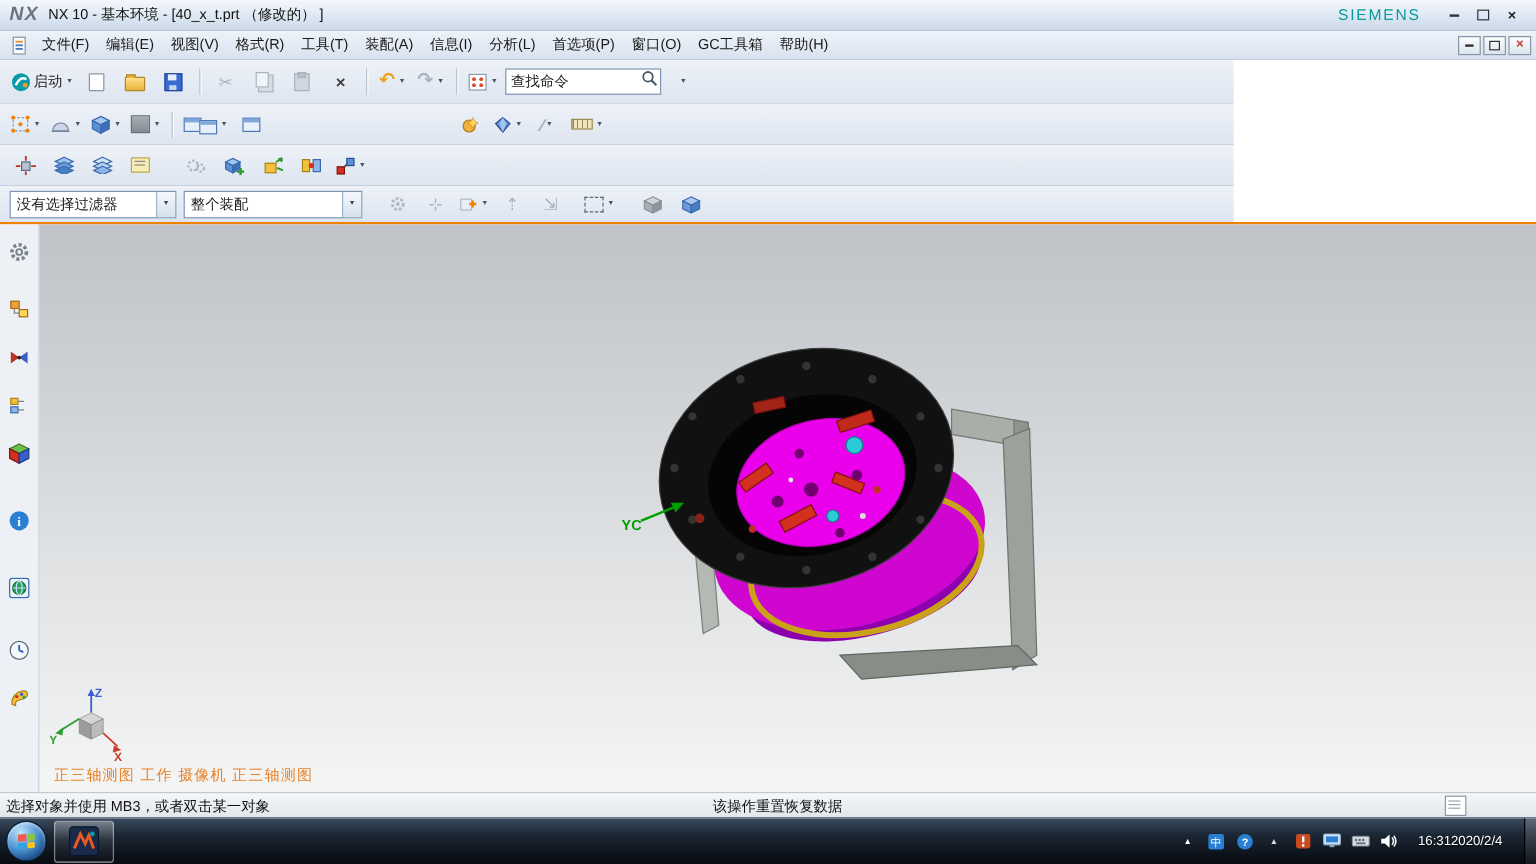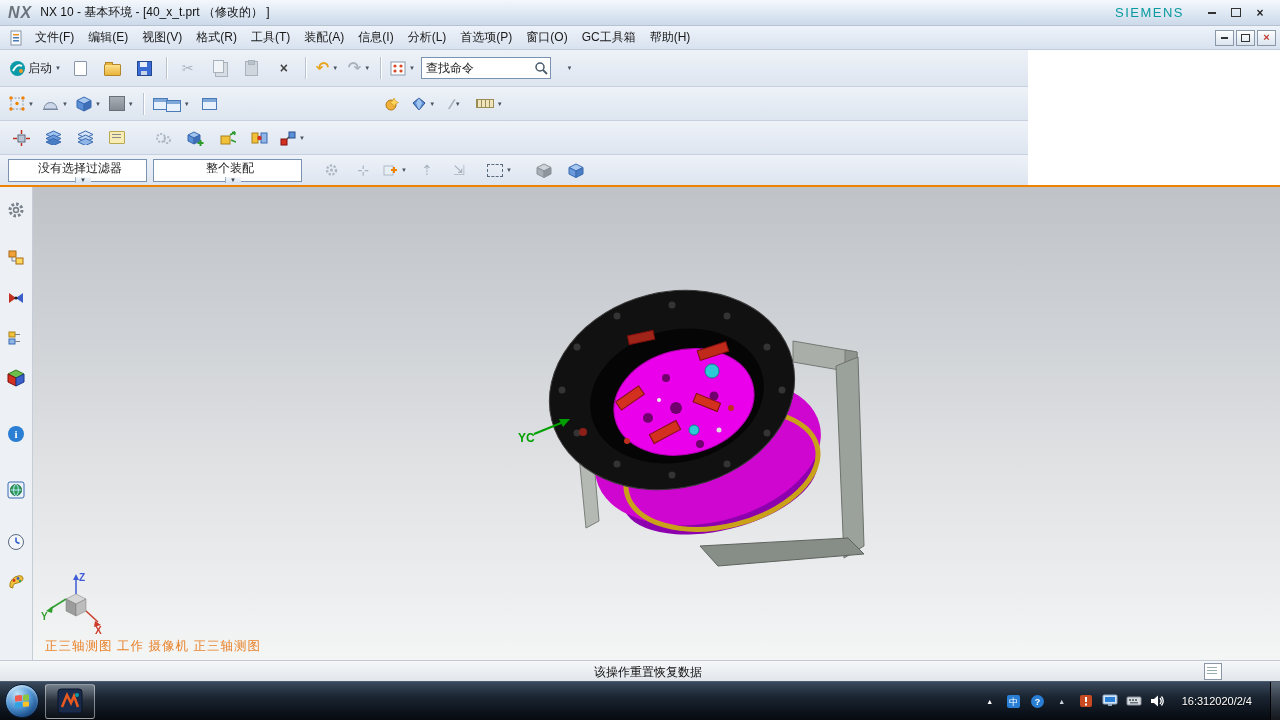--- a/index.html
+++ b/index.html
@@ -32,28 +32,28 @@
   #toolbar2{top:87px;height:34px;}
   #toolbar3{top:121px;height:34px;}
   #selbar{top:155px;height:30px;border-bottom:none;}
   .tb-btn{display:inline-flex;align-items:center;justify-content:center;min-width:24px;height:26px;
     border:1px solid transparent;border-radius:2px;margin:0 1px;gap:2px;padding:0 2px;}
   .dd{font-size:6px;color:#4a5360;margin-left:1px;}
   .sep{width:1px;height:22px;background:#b9c3d2;margin:0 5px;box-shadow:1px 0 0 #fff;}
   .glyph{font-size:14px;line-height:1;}
   .disabled{color:#a9b3bd;}
   
-  .search-box{display:inline-flex;align-items:center;width:124px;height:20px;background:#fff;
+  .search-box{display:inline-flex;width:124px;height:20px;background:#fff;
     border:1px solid #7a93b3;margin:0 2px;padding:0 2px;}
   .search-box input{border:0;outline:0;flex:1;font-size:12px;width:90px;background:transparent;
     font-family:"Liberation Sans",sans-serif;}
   .search-box input::placeholder{color:#222;opacity:1;}
   
   .combo{display:inline-flex;align-items:center;height:21px;background:#fff;border:1px solid #7a93b3;
-    font-size:12px;margin:0 3px;padding-left:5px;flex-direction:column;}
+    font-size:12px;margin:0 3px;padding-left:5px;}
   .combo .cval{flex:1;white-space:nowrap;}
   .combo .cbtn{width:15px;height:100%;display:flex;align-items:center;justify-content:center;
     background:linear-gradient(#f4f8fc,#d6e1ee);border-left:1px solid #9fb0c6;font-size:6px;color:#3a4550;margin-left:5px;}
   
   .ic{display:inline-block;position:relative;}
   .ic-page{width:11px;height:13px;background:#fff;border:1px solid #8a95a5;border-radius:1px;}
   .ic-folder{width:15px;height:10px;background:linear-gradient(#ffe08a,#e8b43c);border:1px solid #b3862a;border-radius:1px;margin-top:3px;}
   .ic-folder::before{content:"";position:absolute;left:0;top:-3px;width:6px;height:2px;background:#e8b43c;border:1px solid #b3862a;border-bottom:0;}
   .ic-floppy{width:13px;height:13px;background:#3a6ad4;border:1px solid #24488f;}
   .ic-floppy::before{content:"";position:absolute;left:2px;top:0;width:7px;height:5px;background:#e8eef8;}
@@ -564,20 +564,21 @@
           <text x="95" y="634" fill="#cc3a2a">X</text>
         </g>
       </svg>
 
 
       <div id="view-status">正三轴测图 工作 摄像机 正三轴测图</div>
     </div>
   </div>
 
   <div id="statusbar">
+    <span id="status-left">选择对象并使用 MB3，或者双击某一对象</span>
     <span id="status-center">该操作重置恢复数据</span>
     <span id="status-icon"></span>
   </div>
 
   <div id="taskbar">
     <div id="start-orb">
       <div id="start-flag">
         <span class="fl-r"></span>
           <span class="fl-g"></span>
           <span class="fl-b"></span>

